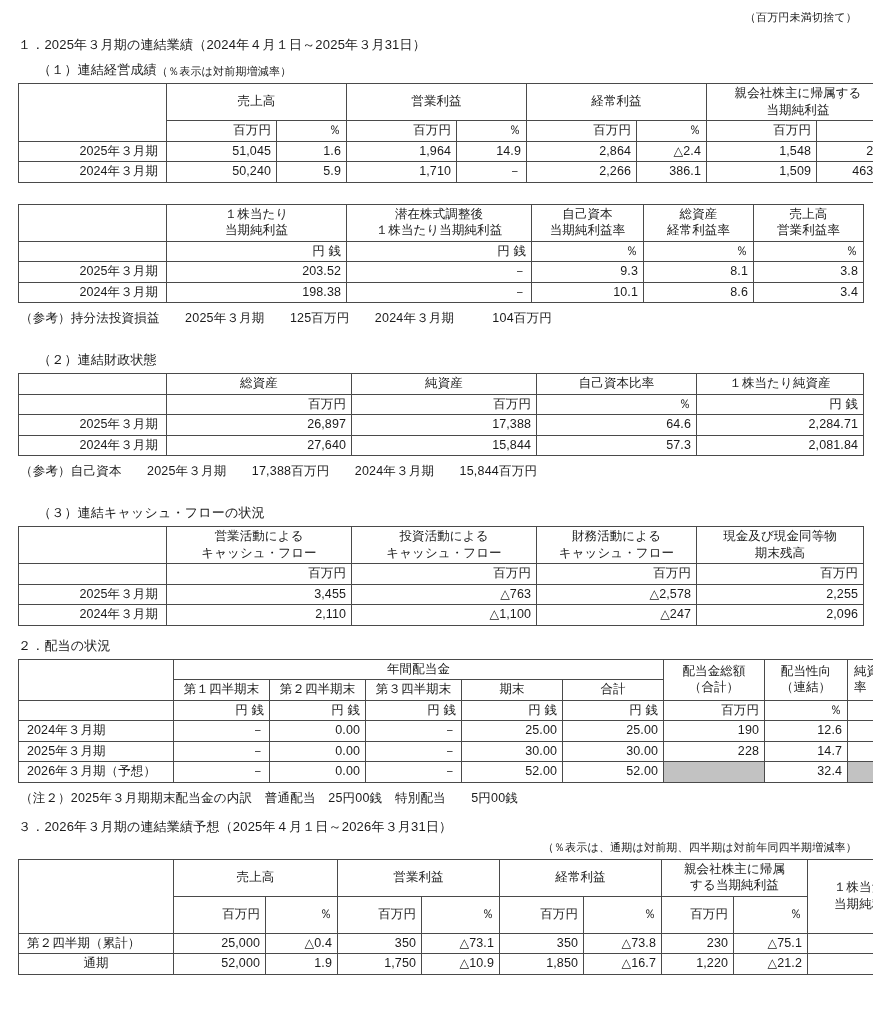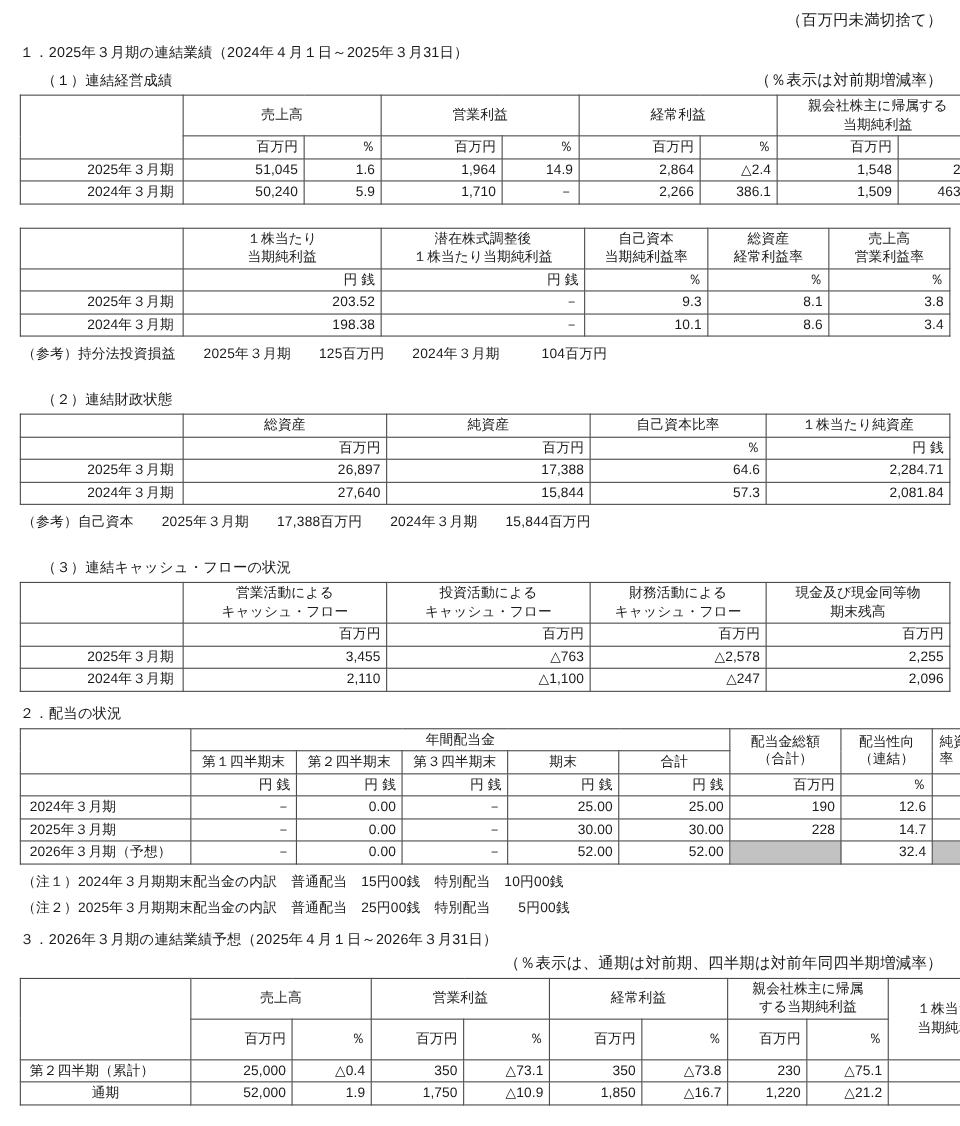--- a/index.html
+++ b/index.html
@@ -18,38 +18,37 @@
   }
   .page {
     padding: 6px 12px 0 12px;
     box-sizing: border-box;
     width: 873px;
   }
 
   
   .right-note {
     text-align: right;
-    font-size: 14px;
+    font-size: 11px;
     letter-spacing: 0.2px;
     margin: 4px 4px 0 0;
   }
   .h1 {
     font-size: 13px;
     margin: 11px 0 0 6px;
     letter-spacing: 0.2px;
   }
   .h2 {
     font-size: 13px;
     margin: 7px 0 0 26px;
     letter-spacing: 0.2px;
   }
   .h2row {
     display: flex;
     align-items: flex-end;
-    justify-content: space-between;
     margin-top: 7px;
   }
   .h2row .h2 { margin-top: 0; }
   .h2row .right-note { margin: 0 4px 0 0; }
   .note-line {
     font-size: 12.5px;
     margin: 7px 0 0 8px;
     letter-spacing: 0.2px;
     white-space: pre;
   }
@@ -396,21 +395,20 @@
         <td class="num">－</td>
         <td class="num">52.00</td>
         <td class="num">52.00</td>
         <td class="num shaded"></td>
         <td class="num">32.4</td>
         <td class="num shaded"></td>
       </tr>
     </tbody>
   </table>
 
-  <div class="note-line">（注１）2024年３月期期末配当金の内訳　普通配当　15円00銭　特別配当　10円00銭</div>
   <div class="note-line">（注２）2025年３月期期末配当金の内訳　普通配当　25円00銭　特別配当　　5円00銭</div>
 
   <div class="h1">３．2026年３月期の連結業績予想（2025年４月１日～2026年３月31日）</div>
   <div class="right-note">（％表示は、通期は対前期、四半期は対前年同四半期増減率）</div>
 
   <table class="fin">
     <colgroup>
       <col style="width:155px">
       <col style="width:92px">
         <col style="width:72px">

